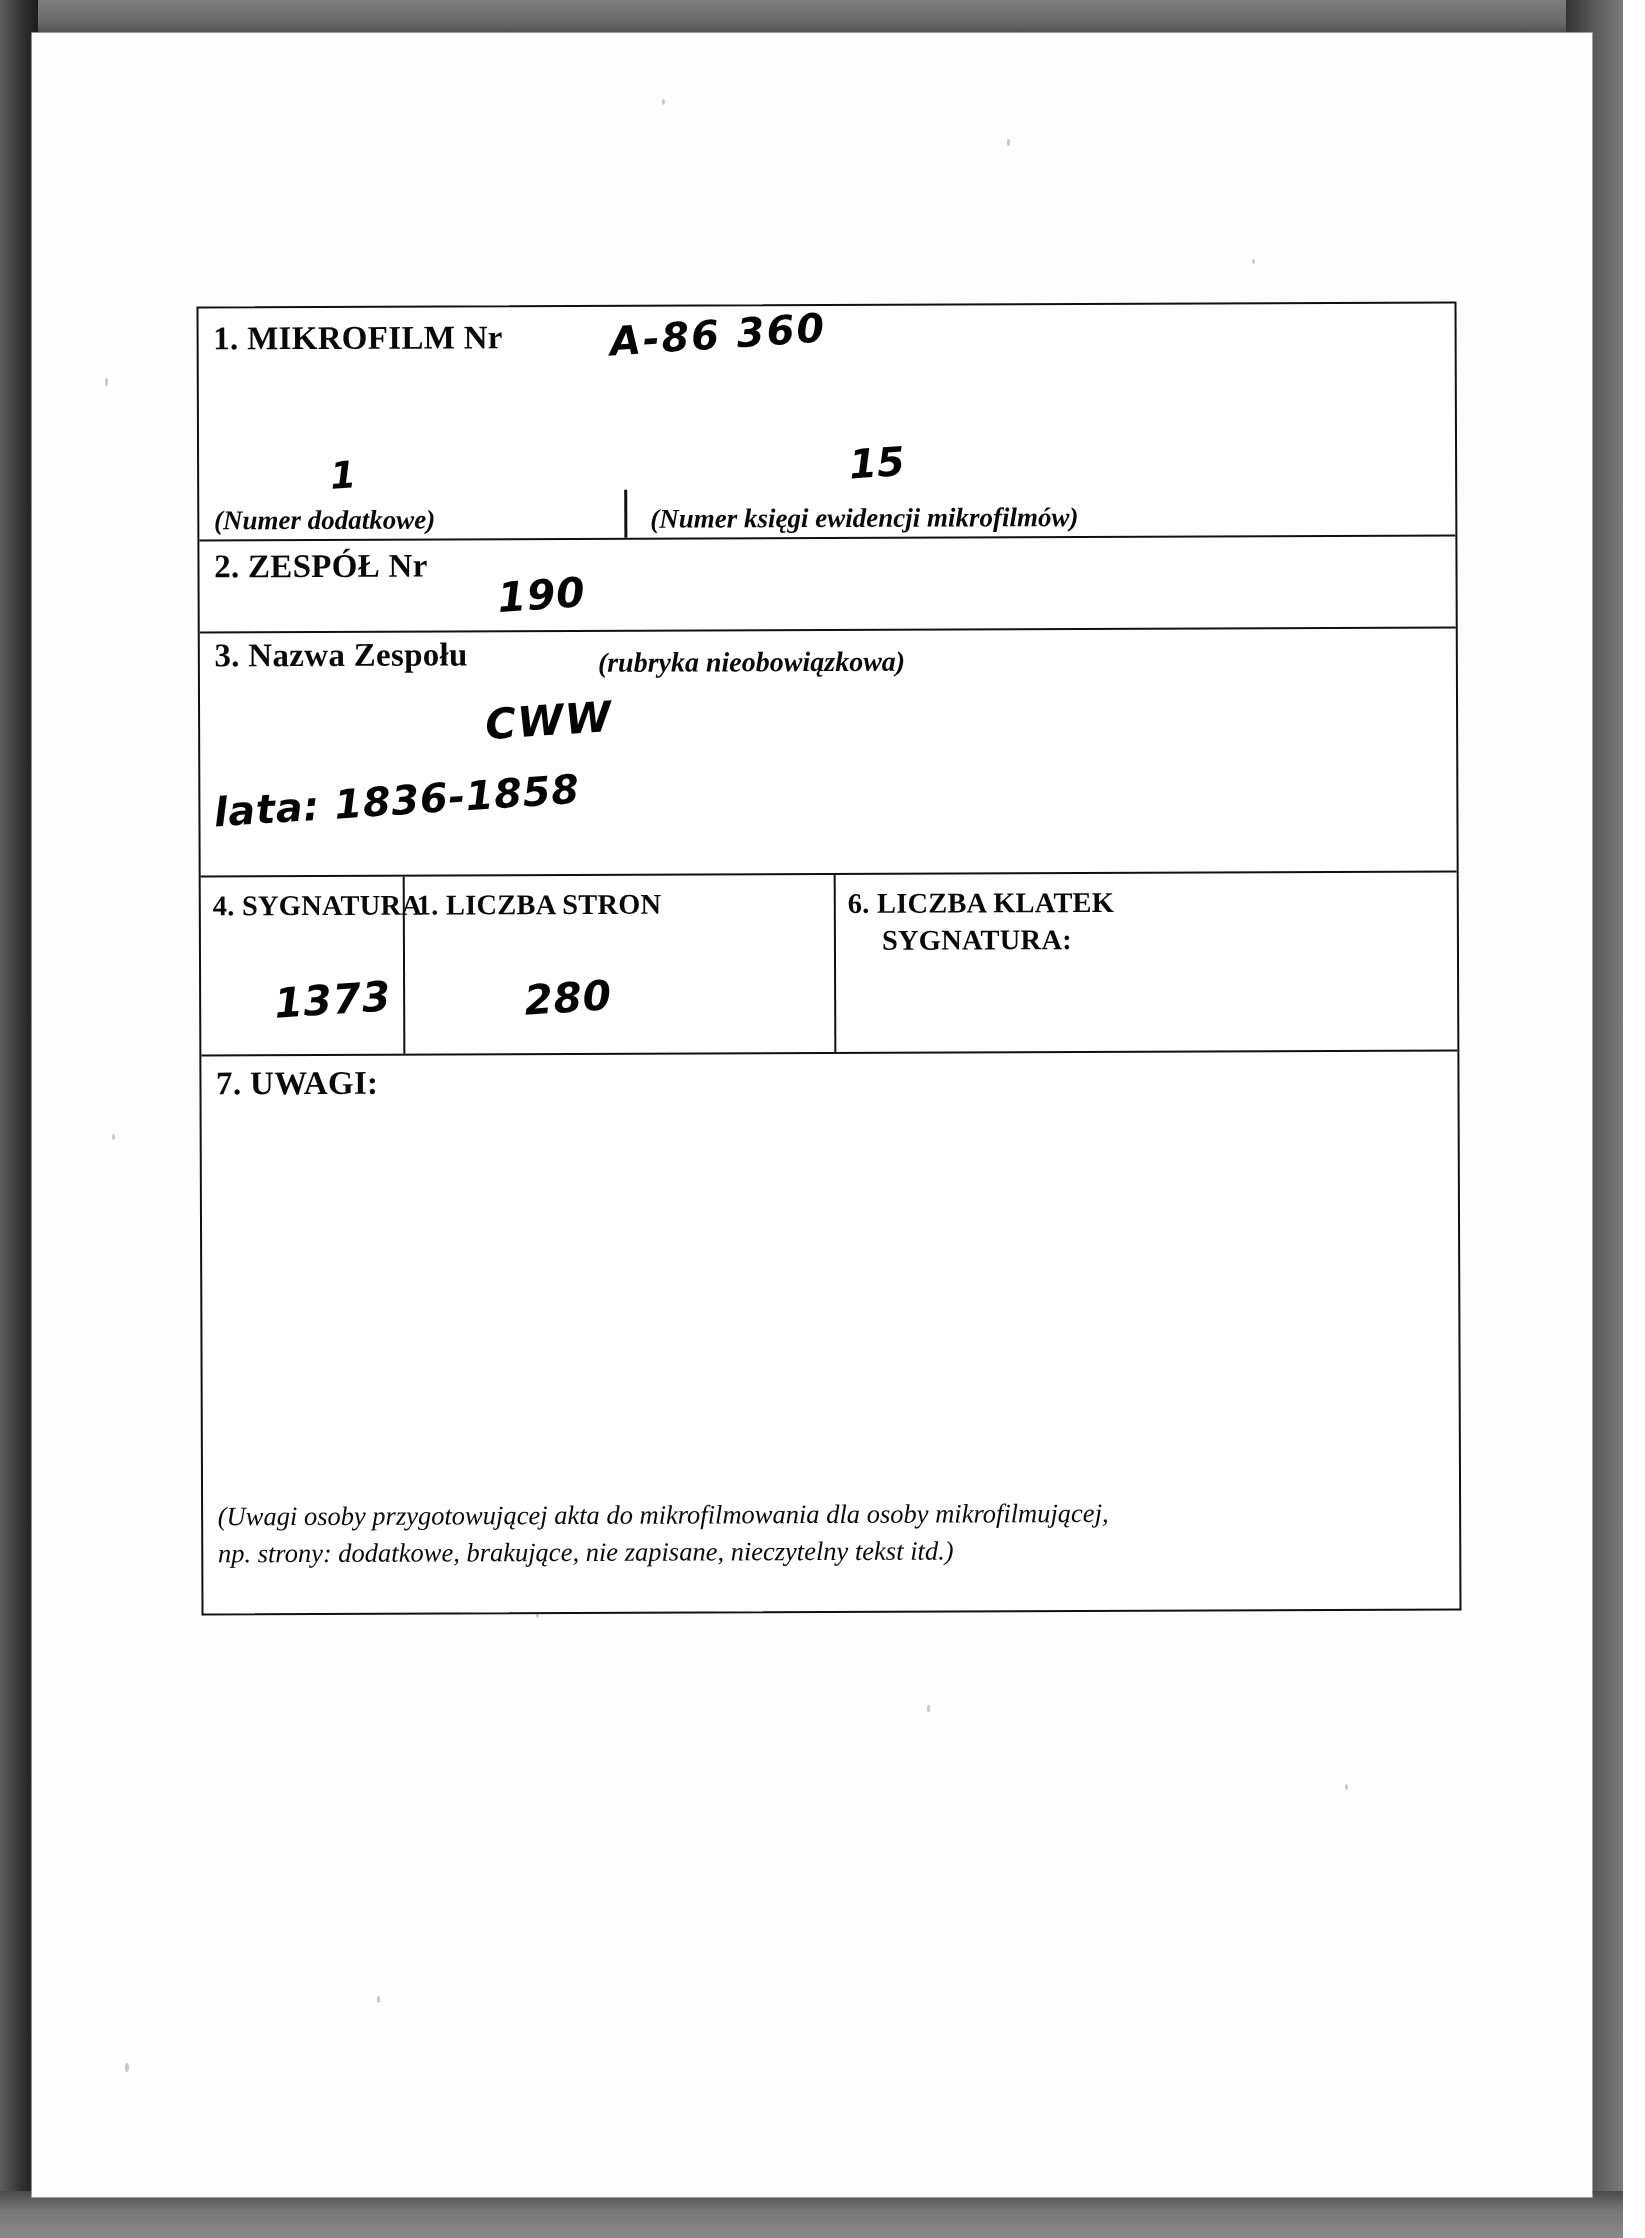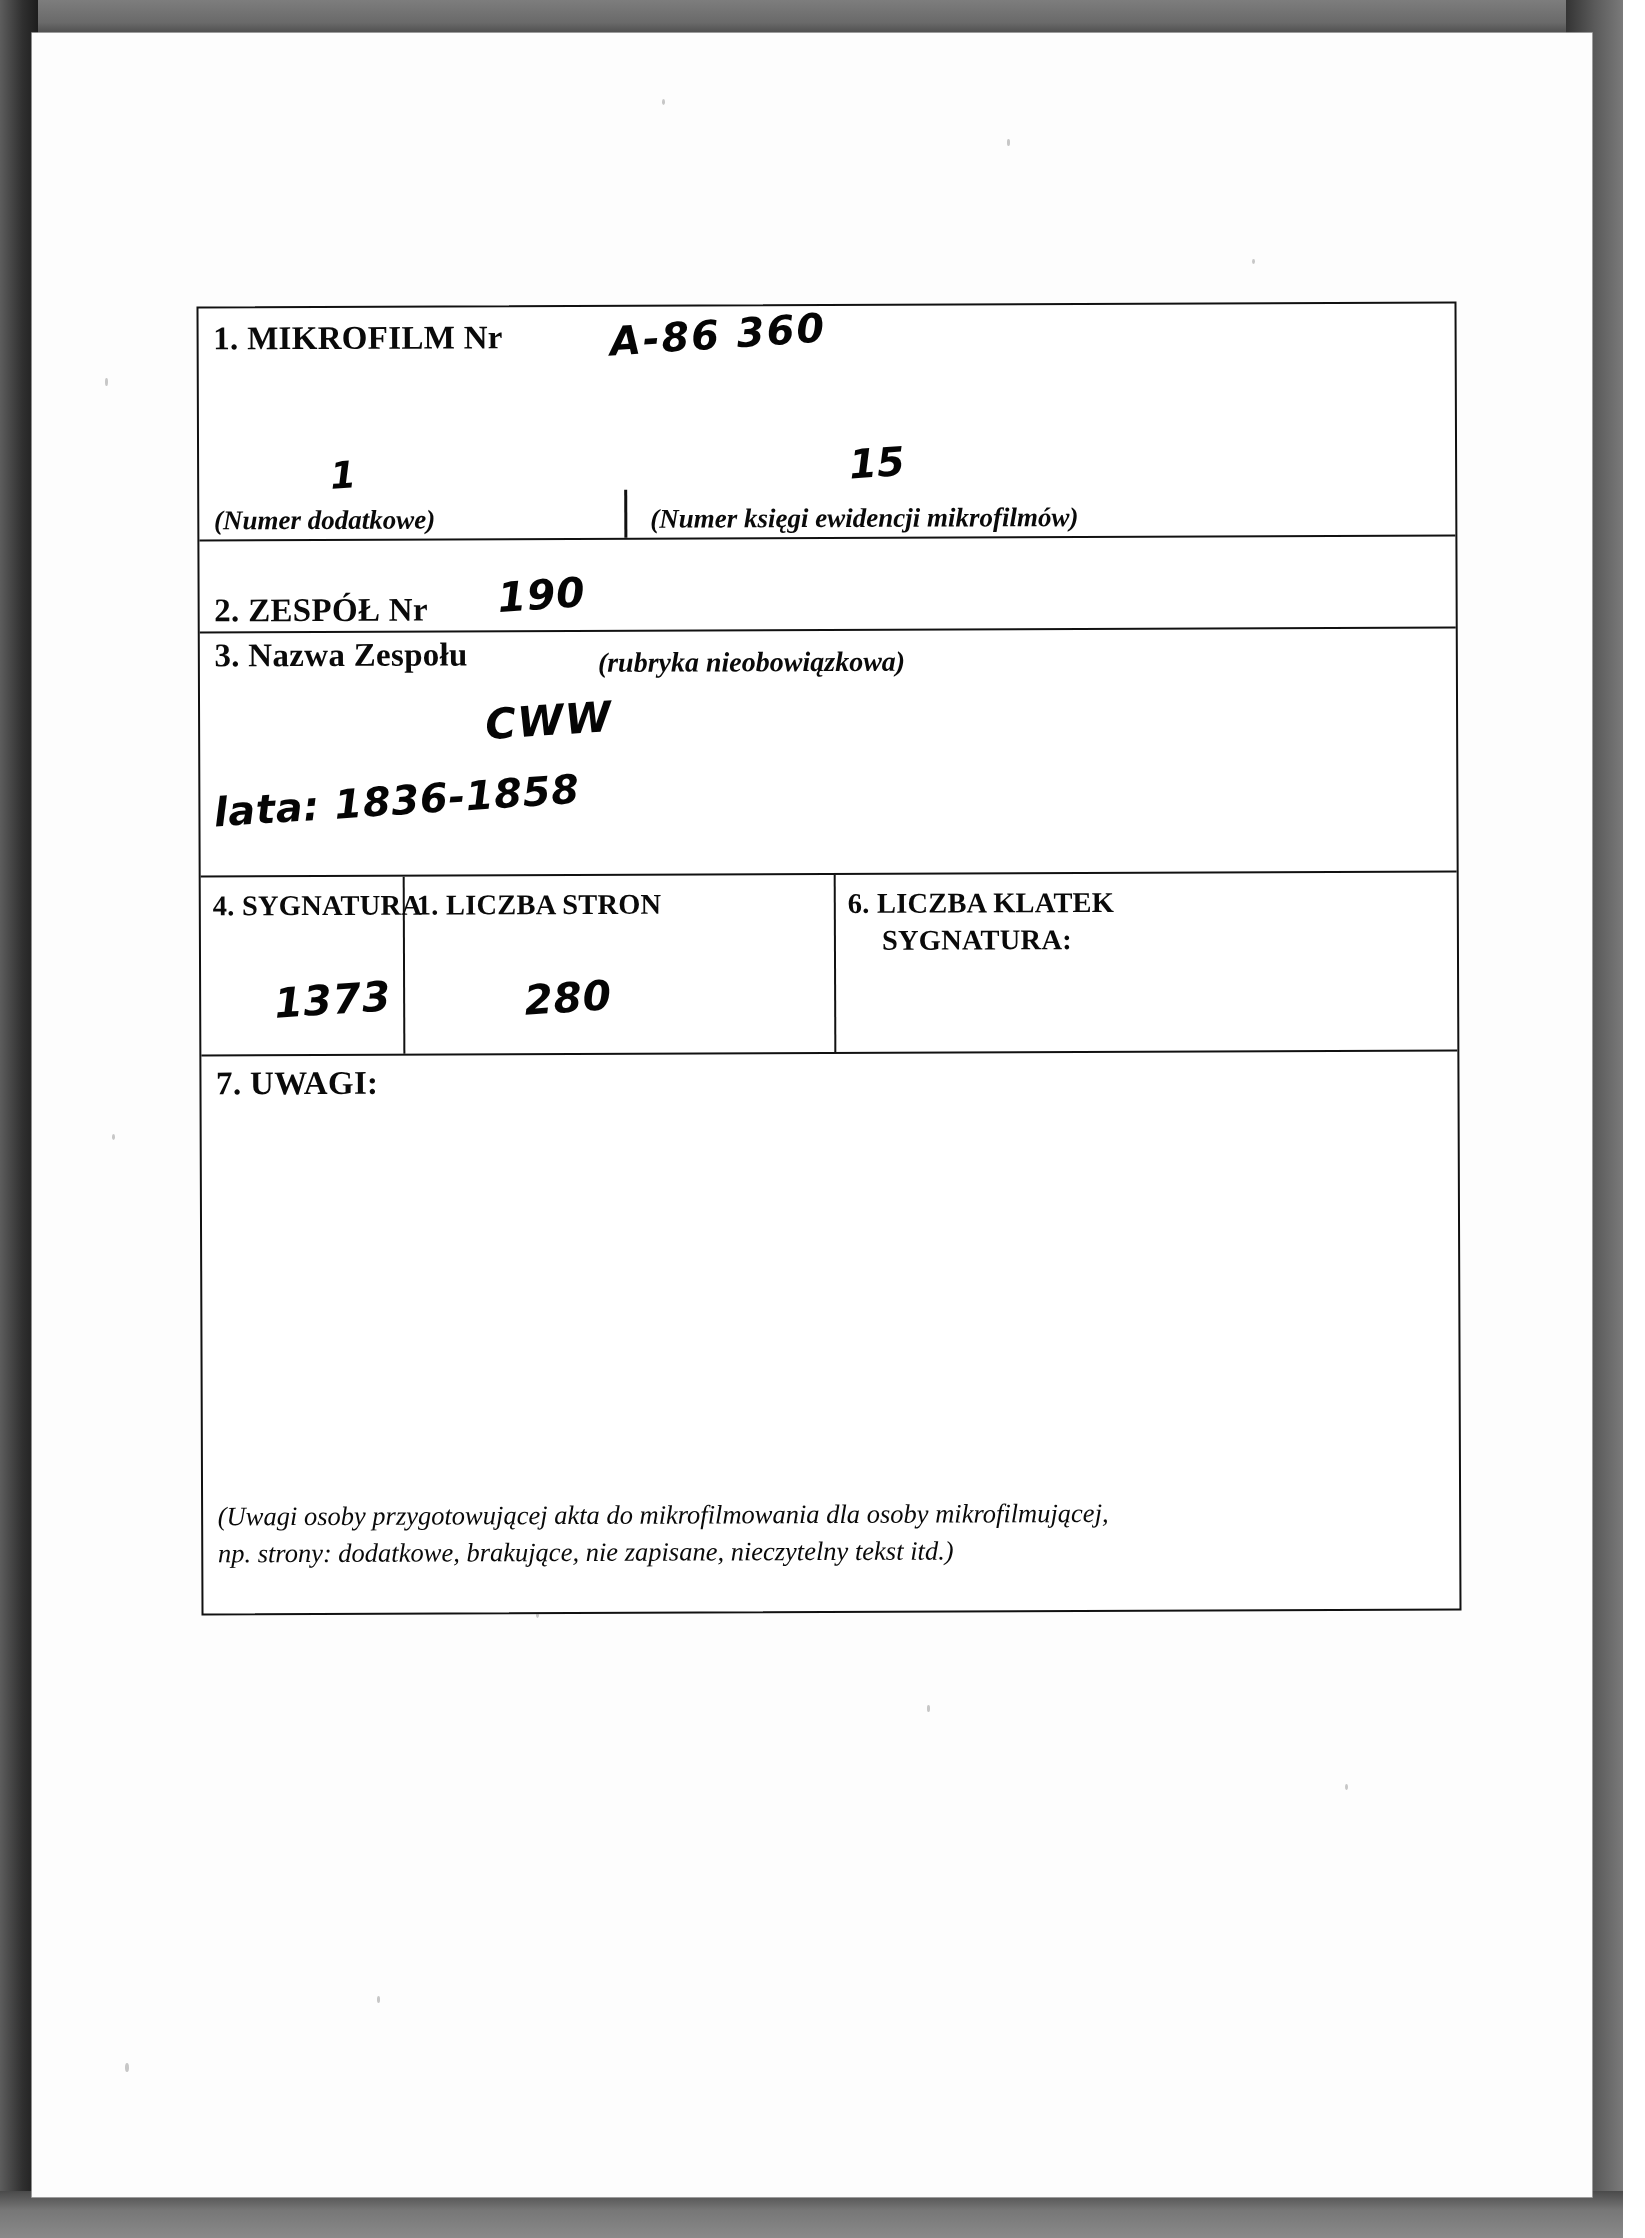--- a/index.html
+++ b/index.html
@@ -142,21 +142,21 @@
     bottom: 0px;
     width: 2.7px;
     height: 48px;
     background: #111;
   }
   .hw-numer-arch  { left: 131px; top: 1.3px;  font-size: 37px; }
   .hw-numer-ksieg { left: 650px; top: -10.6px; font-size: 40px; }
 
   
   .row-zespol { height: 92px; }
-  .lbl-zespol { left: 14.6px; top: 6.6px; margin-top: 44px; }
+  .lbl-zespol { left: 14.6px; top: 6.6px; }
   .hw-zespol { left: 298px; top: 30.5px; font-size: 41px; letter-spacing: 0.7px; }
 
   
   .row-nazwa { height: 244px; }
   .lbl-nazwa { left: 14.6px; top: 4px; }
   .lbl-nazwa-sub {
     position: absolute;
     left: 398px;
     top: 14.6px;
     font-style: italic;

